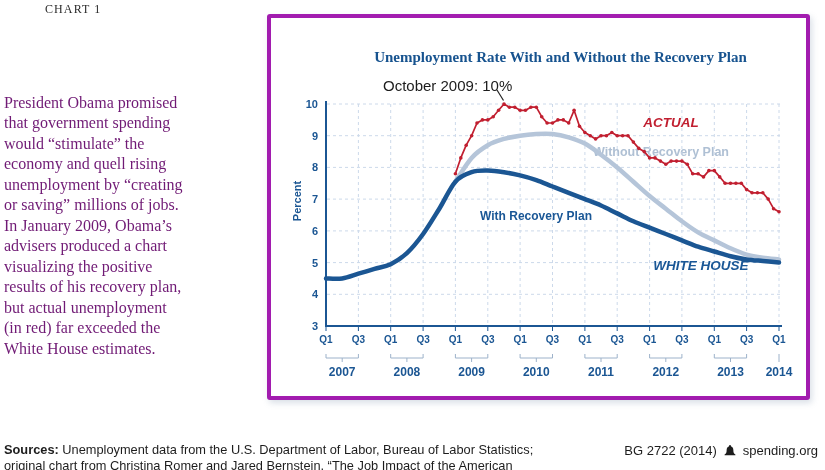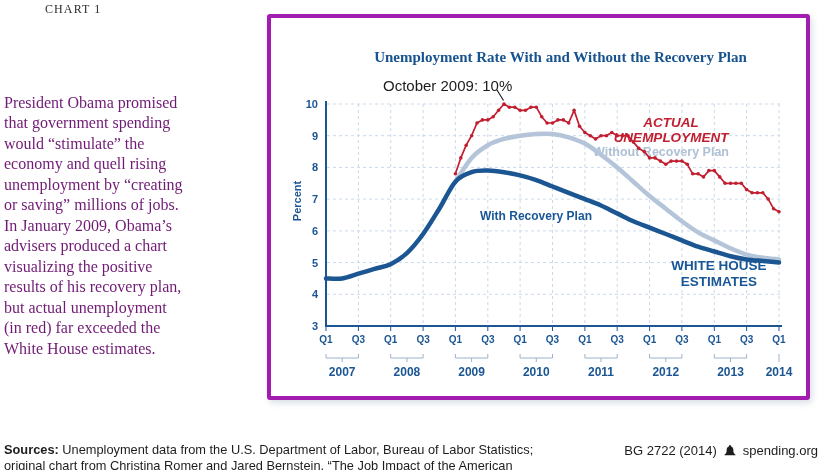--- a/index.html
+++ b/index.html
@@ -45,21 +45,21 @@
     position:absolute; left:-4px; top:175px; width:64px; height:16px;
     text-align:center; transform:rotate(-90deg);
     font-size:11px; font-weight:bold; color:#1b5693;
   }
   .plot-svg { position:absolute; left:0; top:0; }
   svg text { font-family:"Liberation Sans", sans-serif; }
   .lbl { position:absolute; text-align:center; font-weight:bold; }
   .lbl-actual  { left:320px; top:81px;  width:160px; font-size:13.5px; font-style:italic; color:#c11f30; line-height:1.12;margin-top:16px; }
   .lbl-without { left:305px; top:127px; width:170px; font-size:12.5px; color:#afc0d4; }
   .lbl-with    { left:190px; top:191px; width:150px; font-size:12px; color:#1a5796; }
-  .lbl-wh      { left:368px; top:240px; width:160px; font-size:13.5px; color:#1a5796; line-height:1.15; }
+  .lbl-wh      { left:350px; top:240px; width:160px; font-size:13.5px; font-style:italic; color:#1a5796; line-height:1.15; }
   
   .sources {
     position:absolute; left:4px; top:442px; width:565px;
     font-size:12.8px; line-height:1.28; color:#1d1d1d;
   }
   .sources b { font-weight:bold; }
   .sources .src-text { white-space:pre-line; }
   .footer-right {
     position:absolute; right:7px; top:443px; display:flex; align-items:center; gap:6px;
     font-size:13px; color:#1d1d1d;
@@ -233,26 +233,24 @@
         <text x="475.6" y="325" text-anchor="middle" font-size="10" font-weight="bold" fill="#1b5693">Q3</text>
         <path d="M443.3,336 V340 H475.6 V336 M459.5,340 V344" fill="none" stroke="#9db2ca" stroke-width="1"></path>
         <text x="459.5" y="358" text-anchor="middle" font-size="12" font-weight="bold" fill="#1b5693">2013</text>
         <text x="508" y="325" text-anchor="middle" font-size="10" font-weight="bold" fill="#1b5693">Q1</text>
         <line x1="508" y1="336" x2="508" y2="344" stroke="#9db2ca" stroke-width="1"></line>
         <text x="508" y="358" text-anchor="middle" font-size="12" font-weight="bold" fill="#1b5693">2014</text>
       </svg>
 
     <div class="lbl lbl-actual">
       <div>ACTUAL</div>
-      <div>UNEMPLOYMENT</div>
     </div>
     <div class="lbl lbl-with">With Recovery Plan</div>
     <div class="lbl lbl-wh">
       <div>WHITE HOUSE</div>
-      <div>ESTIMATES</div>
     </div>
   </div>
 
   <p class="sources"><b>Sources:</b> <span class="src-text">Unemployment data from the U.S. Department of Labor, Bureau of Labor Statistics;
 original chart from Christina Romer and Jared Bernstein, “The Job Impact of the American
 Recovery and Reinvestment Plan,” January 10, 2009.</span></p>
 
   <div class="footer-right">
     <span>BG 2722 (2014)</span>
     <svg class="bell" width="14" height="13" viewBox="0 0 12 12">

